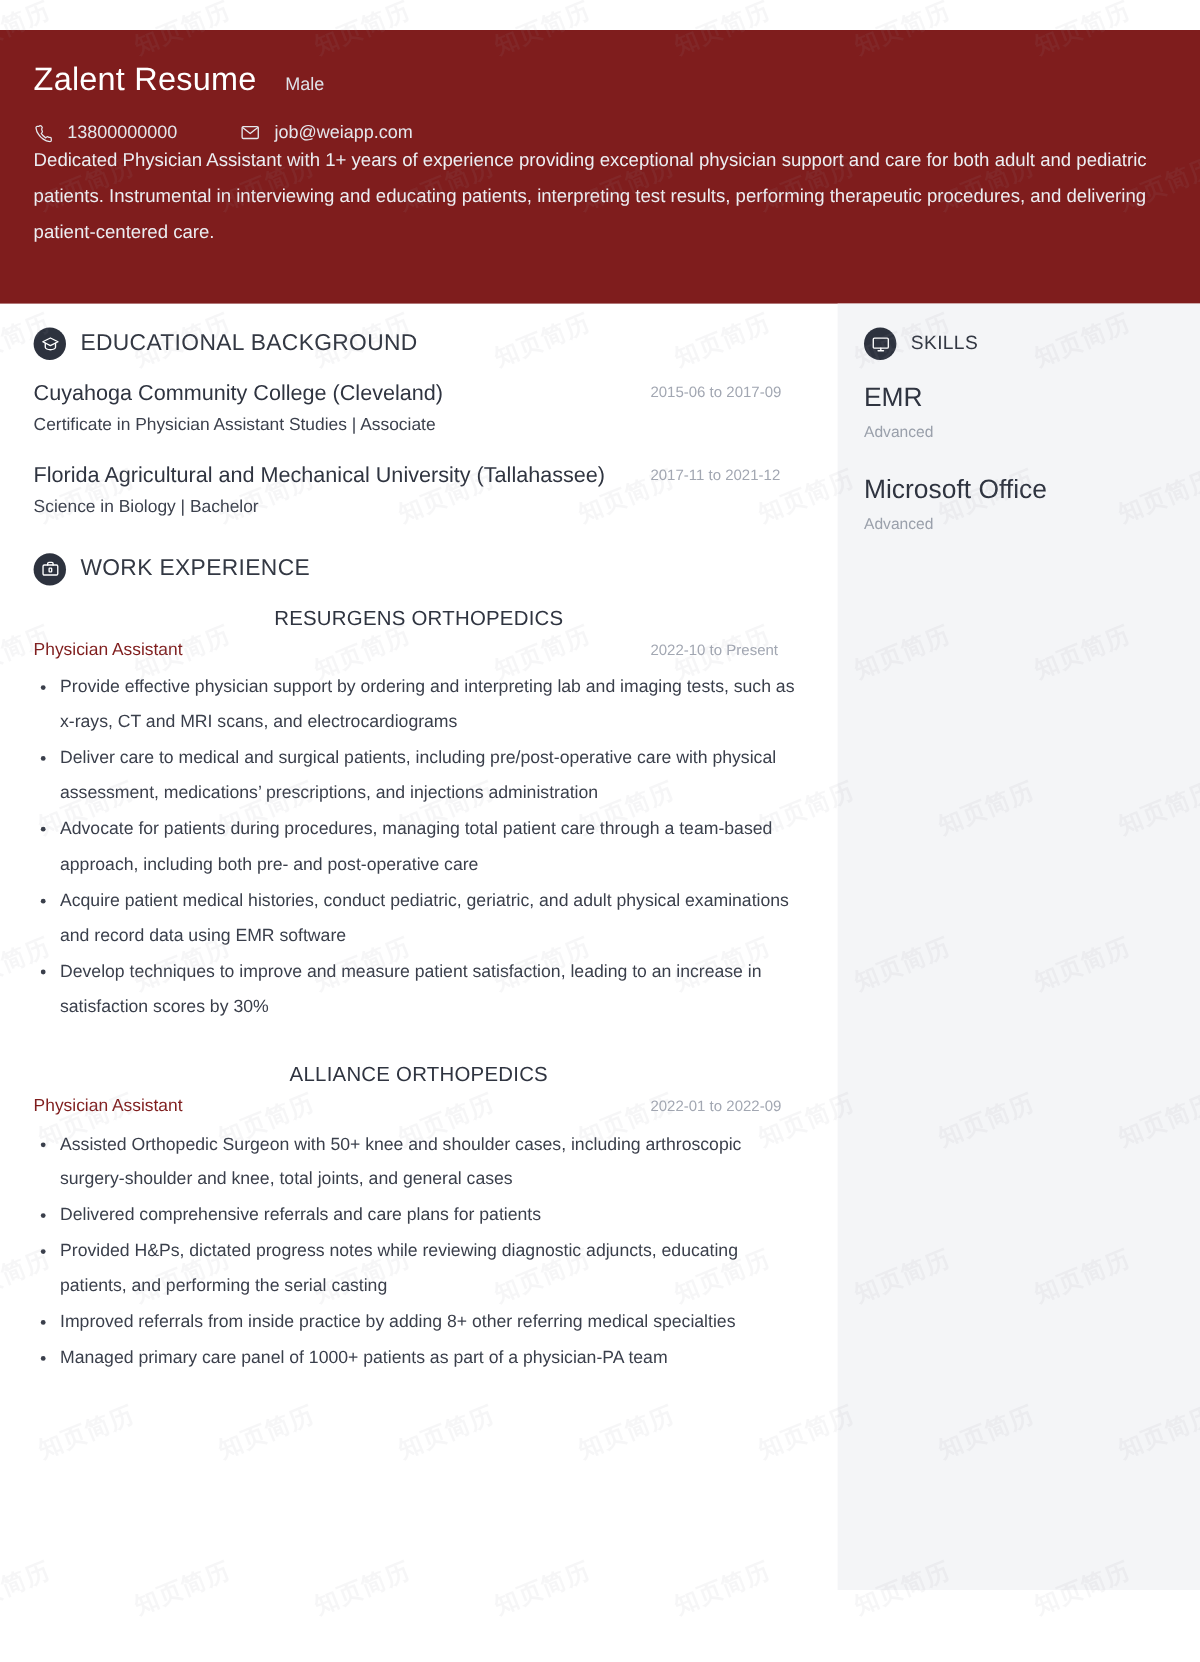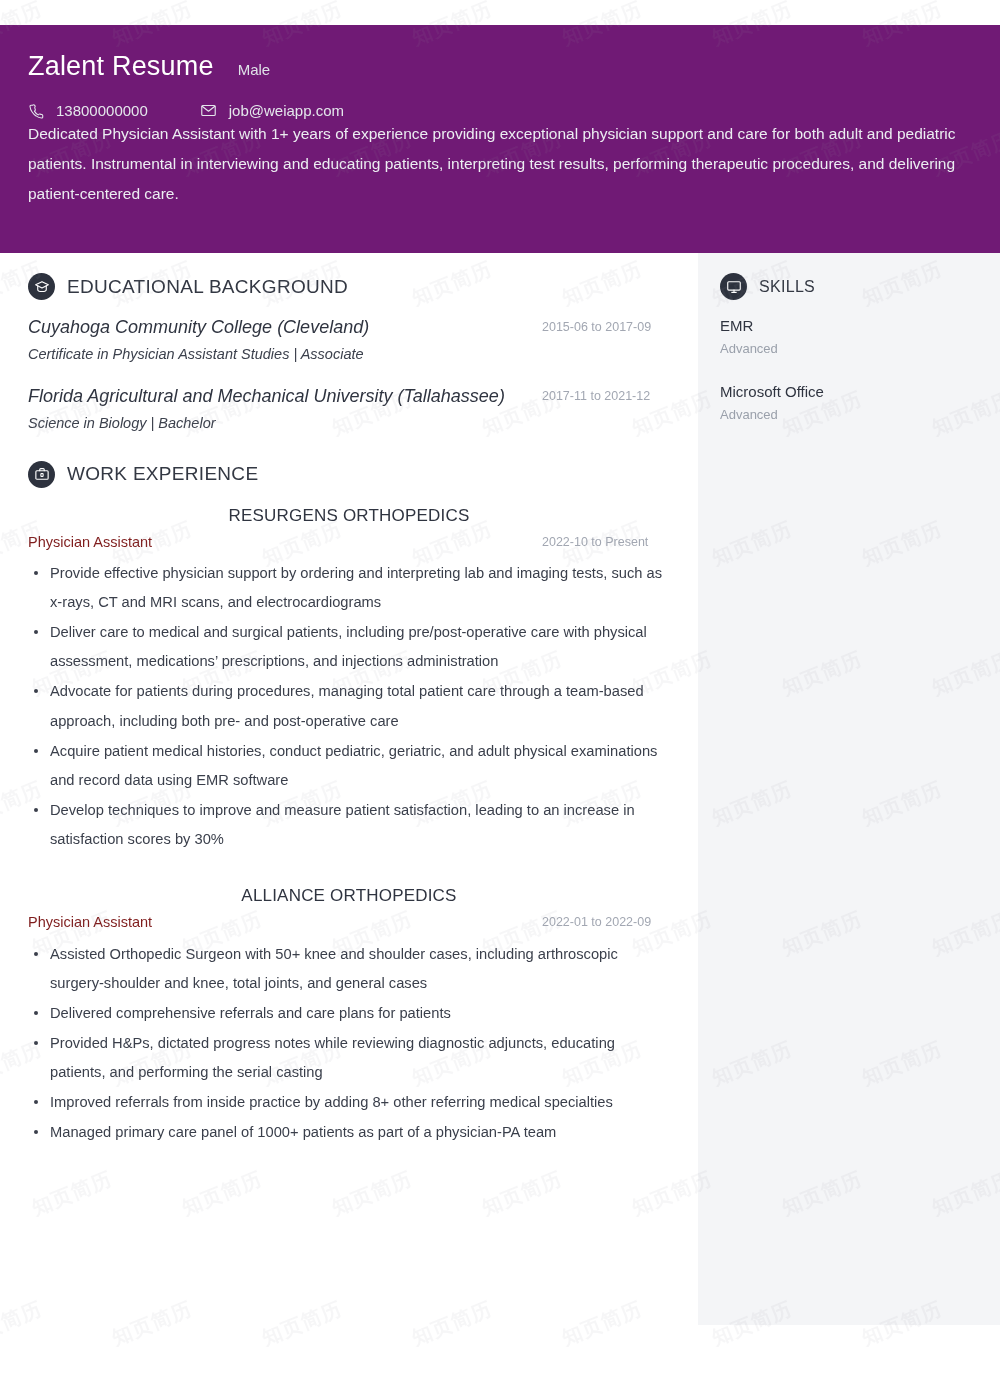--- a/index.html
+++ b/index.html
@@ -38,21 +38,21 @@
     font-family: "DejaVu Sans", sans-serif;
   }
 
   
   .header {
     position: absolute;
     top: 25px;
     left: 0;
     width: 1000px;
     height: 228px;
-    background: #701a75;
+    background: #7f1d1d;
     padding: 26px 28px 0 28px;
     z-index: 2;
   }
   .name-row {
     display: flex;
     align-items: baseline;
     gap: 24px;
   }
   .name {
     font-size: 27px;
@@ -140,21 +140,21 @@
   }
 
   
   .entry { margin-bottom: 4px; }
   .entry-top {
     display: flex;
     align-items: flex-start;
     justify-content: space-between;
     gap: 16px;
   }
-  .entry-titles { flex: 1 1 auto; min-width: 0; font-style: italic; }
+  .entry-titles { flex: 1 1 auto; min-width: 0; }
   .entry-org {
     font-size: 18px;
     color: #2f3440;
     line-height: 1.55;
     font-weight: 400;
   }
   .entry-sub {
     font-size: 14.5px;
     color: #3c414d;
     line-height: 1.75;
@@ -211,21 +211,21 @@
     top: 12px;
     width: 4px;
     height: 4px;
     border-radius: 50%;
     background: #3a3f4b;
   }
 
   
   .skill { margin-bottom: 19px; }
   .skill-name {
-    font-size: 15px;
+    font-size: 22px;
     color: #2f3440;
     line-height: 1.55;
   }
   .skill-level {
     font-size: 13px;
     color: #9aa0ab;
     line-height: 1.75;
     margin-top: 1px;
   }
   .side-head .section-title { font-size: 16px; }

